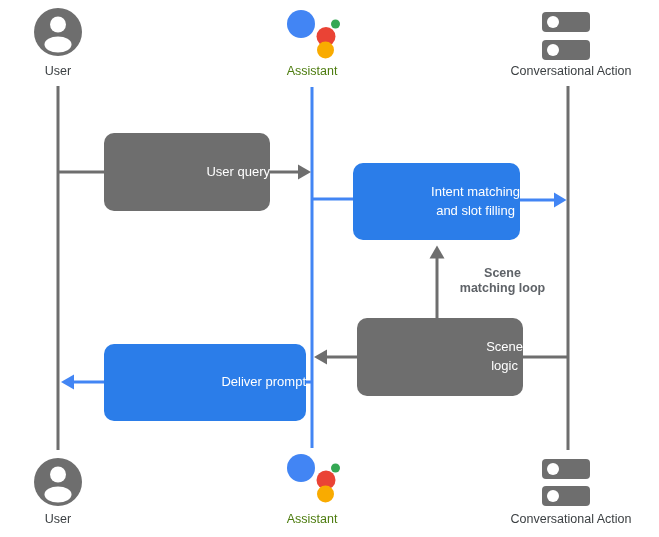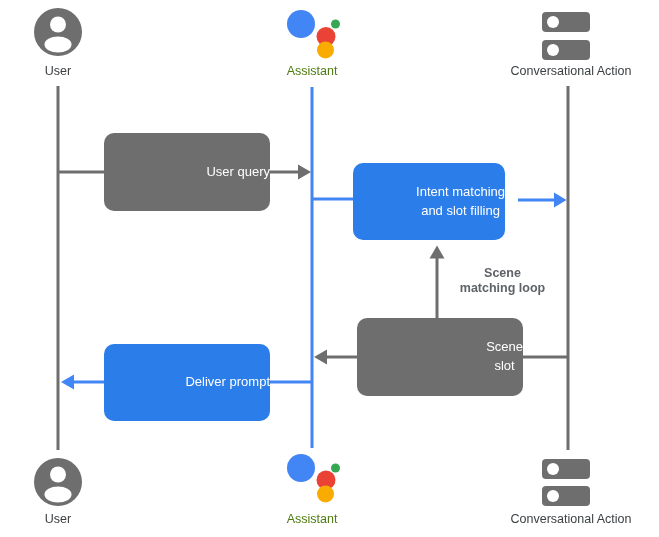--- a/index.html
+++ b/index.html
@@ -41,23 +41,23 @@
     position: absolute;
     font-size: 12.5px;
     font-weight: bold;
     color: #5f6368;
     text-align: center;
     line-height: 1.2;
   }
 
   
   #box-user-query   { left: 104px; top: 133px; width: 166px; height: 78px; }
-  #box-intent       { left: 353px; top: 163px; width: 152px; height: 77px; }
+  #box-intent       { left: 353px; top: 163px; width: 167px; height: 77px; }
   #box-scene        { left: 357px; top: 318px; width: 166px; height: 78px; }
-  #box-deliver      { left: 104px; top: 344px; width: 166px; height: 77px; }
+  #box-deliver      { left: 104px; top: 344px; width: 166px; height: 77px; padding-left: 36px; }
 
   
   #label-user-top        { left: 18px;  top: 64px;  width: 80px;  }
   #label-assistant-top   { left: 262px; top: 64px;  width: 100px; }
   #label-ca-top          { left: 490px; top: 64px;  width: 162px; }
   #label-user-bottom     { left: 18px;  top: 512px; width: 80px;  }
   #label-assistant-bottom{ left: 262px; top: 512px; width: 100px; }
   #label-ca-bottom       { left: 490px; top: 512px; width: 162px; }
 
   #note-scene-loop { left: 430px; top: 266px; width: 145px; }
@@ -150,21 +150,21 @@
   <div class="box blue" id="box-intent">
     <span>
       <span>Intent matching</span><br>
       <span>and slot filling</span>
     </span>
   </div>
 
   <div class="box gray" id="box-scene">
     <span>
       <span>Scene</span><br>
-      <span>slot</span>
+      <span>logic</span>
     </span>
   </div>
 
   <div class="box blue" id="box-deliver">
     <span>Deliver prompt</span>
   </div>
 
   <div class="actor-label" id="label-user-top">User</div>
   <div class="actor-label muted" id="label-assistant-top">Assistant</div>
   <div class="actor-label" id="label-ca-top">Conversational Action</div>

